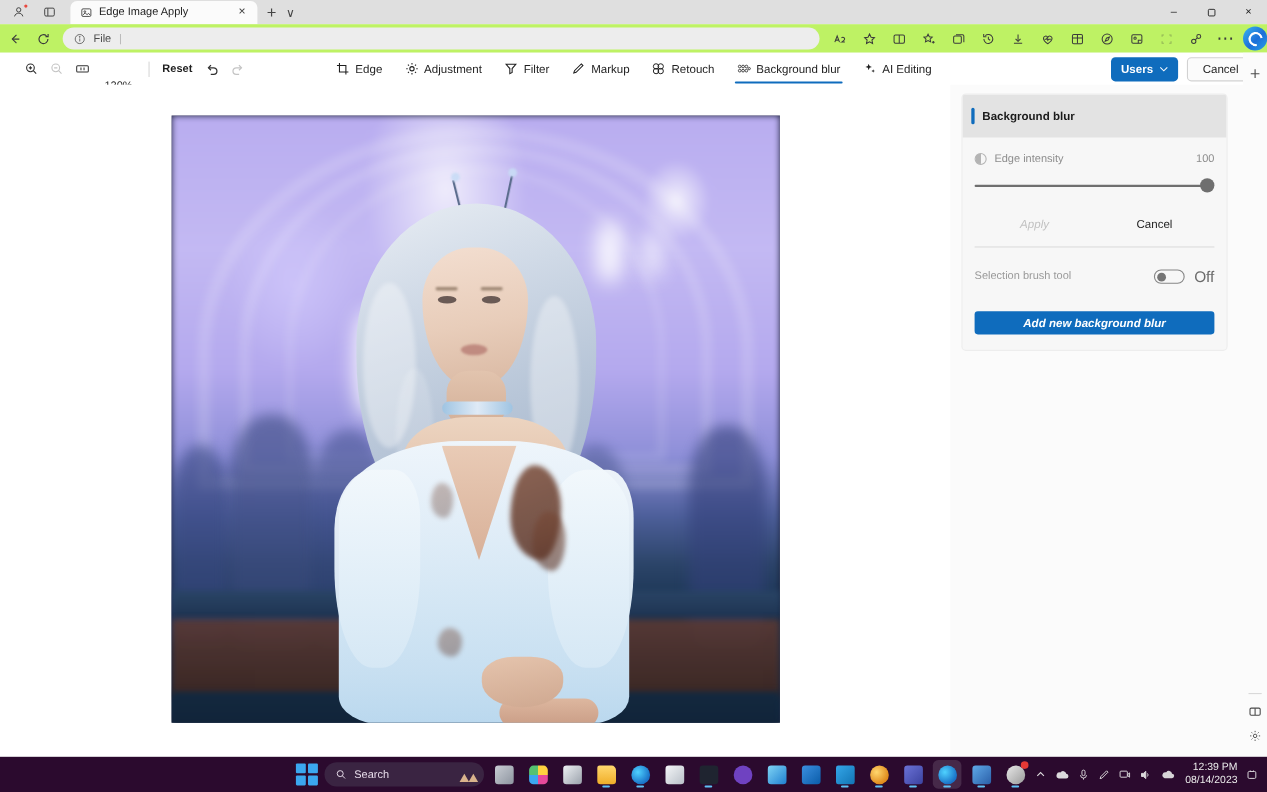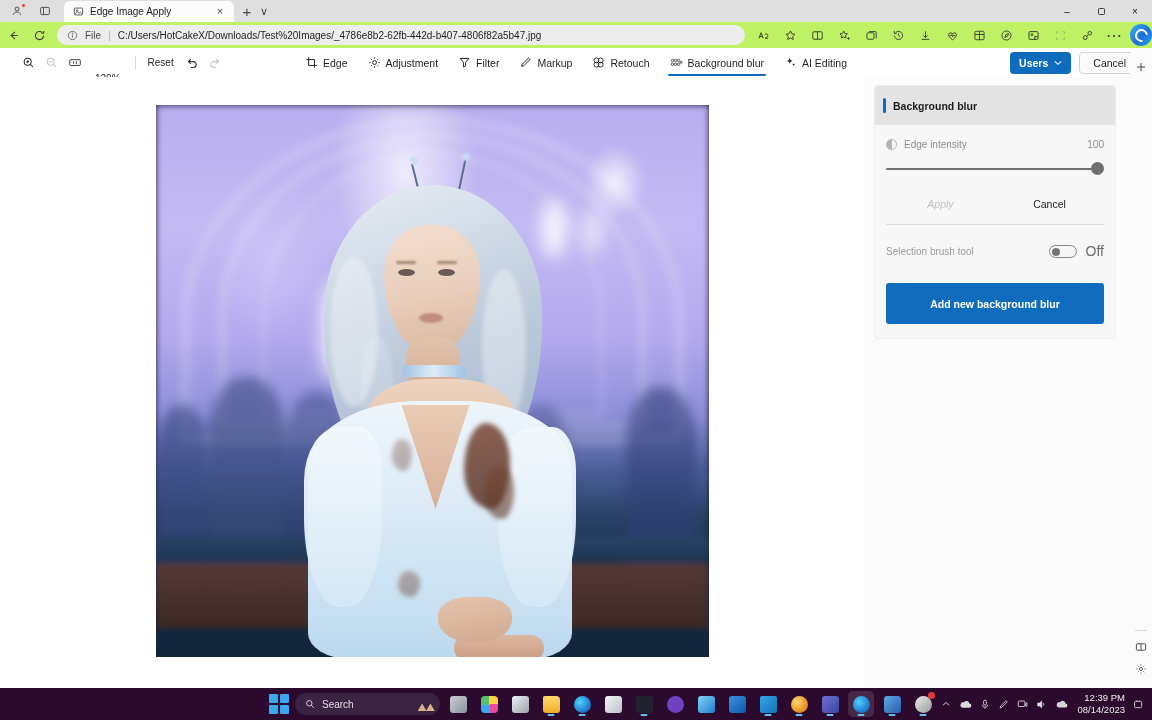--- a/index.html
+++ b/index.html
@@ -91,21 +91,21 @@
   .tool-left { display: flex; align-items: center; gap: 2px; padding-left: 18px; }
   .tl-btn {
     height: 21px; min-width: 21px; padding: 0 3px;
     display: flex; align-items: center; justify-content: center;
     border-radius: 4px; color: #313131; font-size: 10px;
   }
   .tl-btn.dim { color: #c4c4c4; }
   .tl-zoomval { font-size: 10px; color: #1f1f1f; padding: 0 8px; margin-top: 32px; }
   .tl-divider { width: 1px; height: 14px; background: #d8d8d8; margin: 0 4px; }
   .tl-reset { font-size: 10px; color: #1f1f1f; padding: 0 6px; height: 20px;
-    display: flex; align-items: center; border-radius: 4px; }
+    display: flex; align-items: center; border-radius: 4px; font-weight: bold; }
 
   .tool-center {
     position: absolute; left: 50%; transform: translateX(-50%);
     display: flex; align-items: center; gap: 2px; height: 29px;
   }
   .tc-item {
     display: flex; align-items: center; gap: 5px;
     height: 27px; padding: 0 9px; font-size: 10.5px; color: #1f1f1f;
     border-radius: 4px; position: relative;
   }
@@ -320,23 +320,23 @@
   .switch {
     width: 28px; height: 13px; border-radius: 8px;
     border: 1px solid #868686; background: #f7f7f7; position: relative;
   }
   .switch .knob {
     position: absolute; left: 2px; top: 2px; width: 8px; height: 8px;
     border-radius: 50%; background: #757575;
   }
   .toggle-state { font-size: 14px; color: #6b6b6b; }
   .btn-primary-wide {
-    width: 100%; height: 41px; background: #0f6cbd; color: #fff;
+    width: 100%; height: 21px; background: #0f6cbd; color: #fff;
     border-radius: 3px; display: flex; align-items: center; justify-content: center;
-    font-size: 10.5px; font-weight: 600;
+    font-size: 10.5px; font-weight: 600; font-style: italic;
   }
 
   
   .right-rail {
     position: absolute; top: 48px; right: 0; width: 22px; height: 640px;
     background: #fbfbfb; display: flex; flex-direction: column; align-items: center;
     padding-top: 10px; gap: 4px;
   }
   .rail-btn {
     width: 18px; height: 18px; display: flex; align-items: center; justify-content: center;
@@ -455,21 +455,20 @@
     <div class="omnibox">
       <span class="omni-info">
         <svg width="11" height="11" viewBox="0 0 16 16" fill="none" stroke="#5c5c5c" stroke-width="1.15">
           <circle cx="8" cy="8" r="6"></circle>
             <line x1="8" y1="7.2" x2="8" y2="11.2"></line>
             <circle cx="8" cy="5.1" r=".6" fill="#5c5c5c"></circle>
         </svg>
       </span>
       <span class="omni-file">File</span>
       <span class="omni-sep">|</span>
-      <span class="omni-url">C:/Users/HotCakeX/Downloads/Test%20Images/_4786e8b2-62fb-442d-b407-4806f82a5b47.jpg</span>
     </div>
     <div class="nav-icons">
       <div class="nav-btn">
         <svg width="13" height="13" viewBox="0 0 16 16" fill="none" stroke="#3b3b3b" stroke-width="1.15">
           <path d="M2.4 11.4L5 4.6l2.6 6.8"></path>
             <line x1="3.4" y1="9.2" x2="6.6" y2="9.2"></line>
           <path d="M9.8 6.6c1.6-1 3.6-.4 3.6 1.4 0 1.5-1.4 2.2-3.4 3.4h3.6"></path>
         </svg>
       </div>
       <div class="nav-btn">

